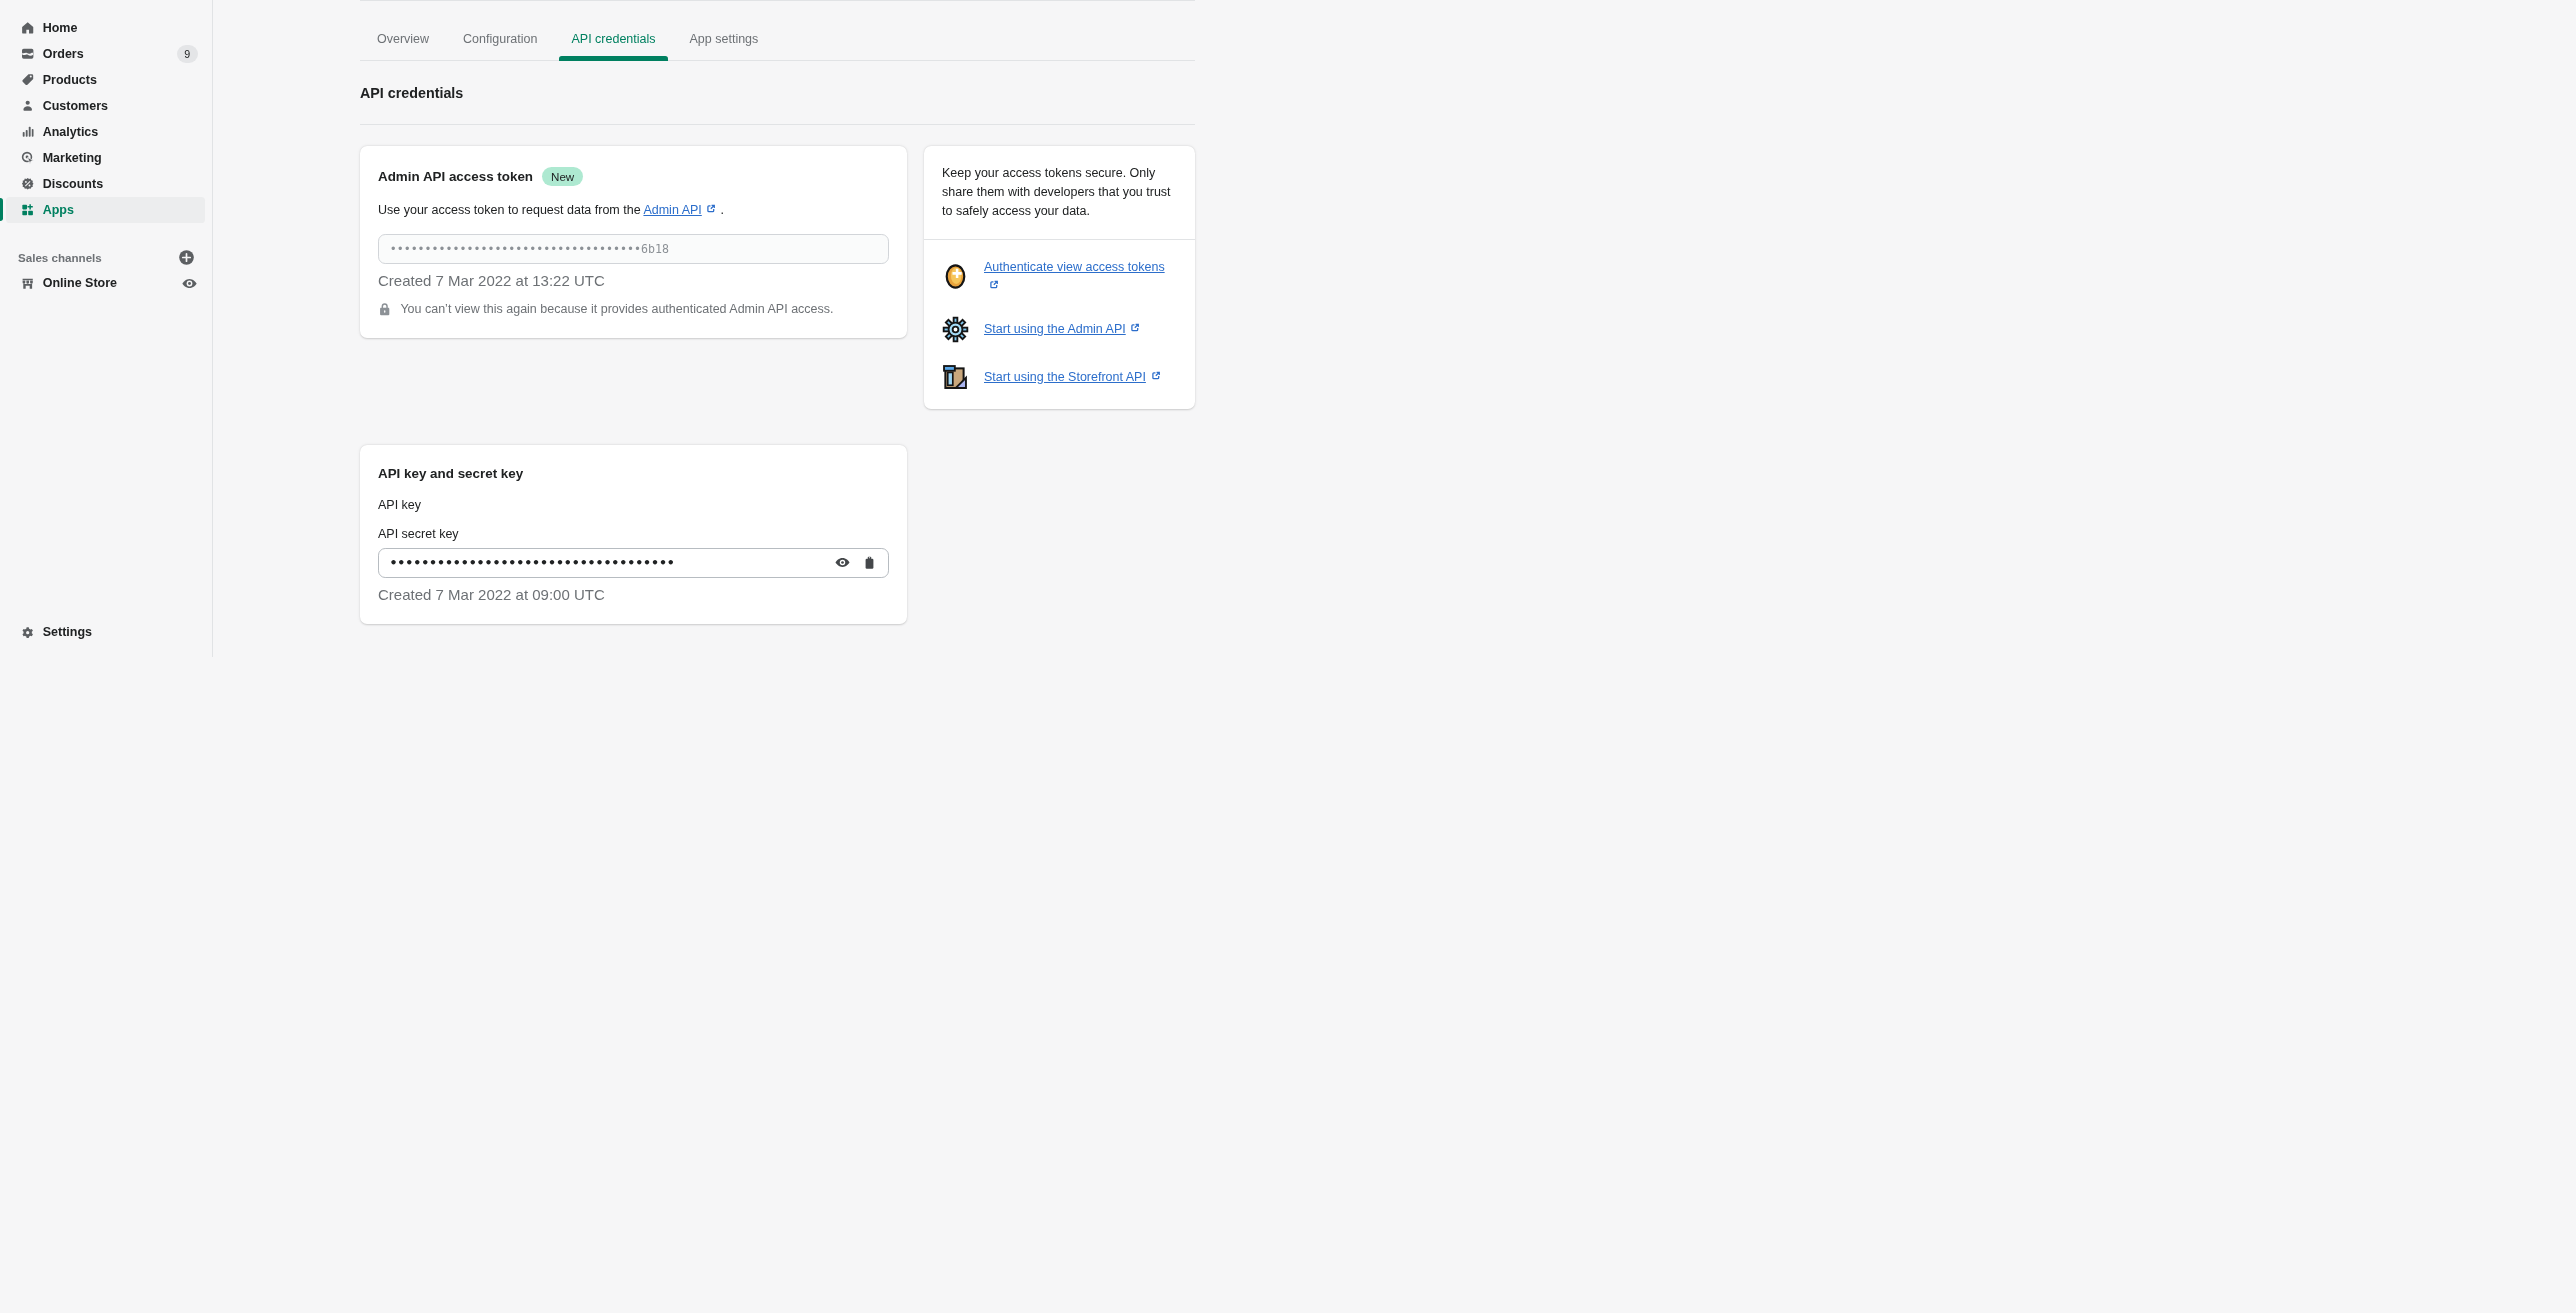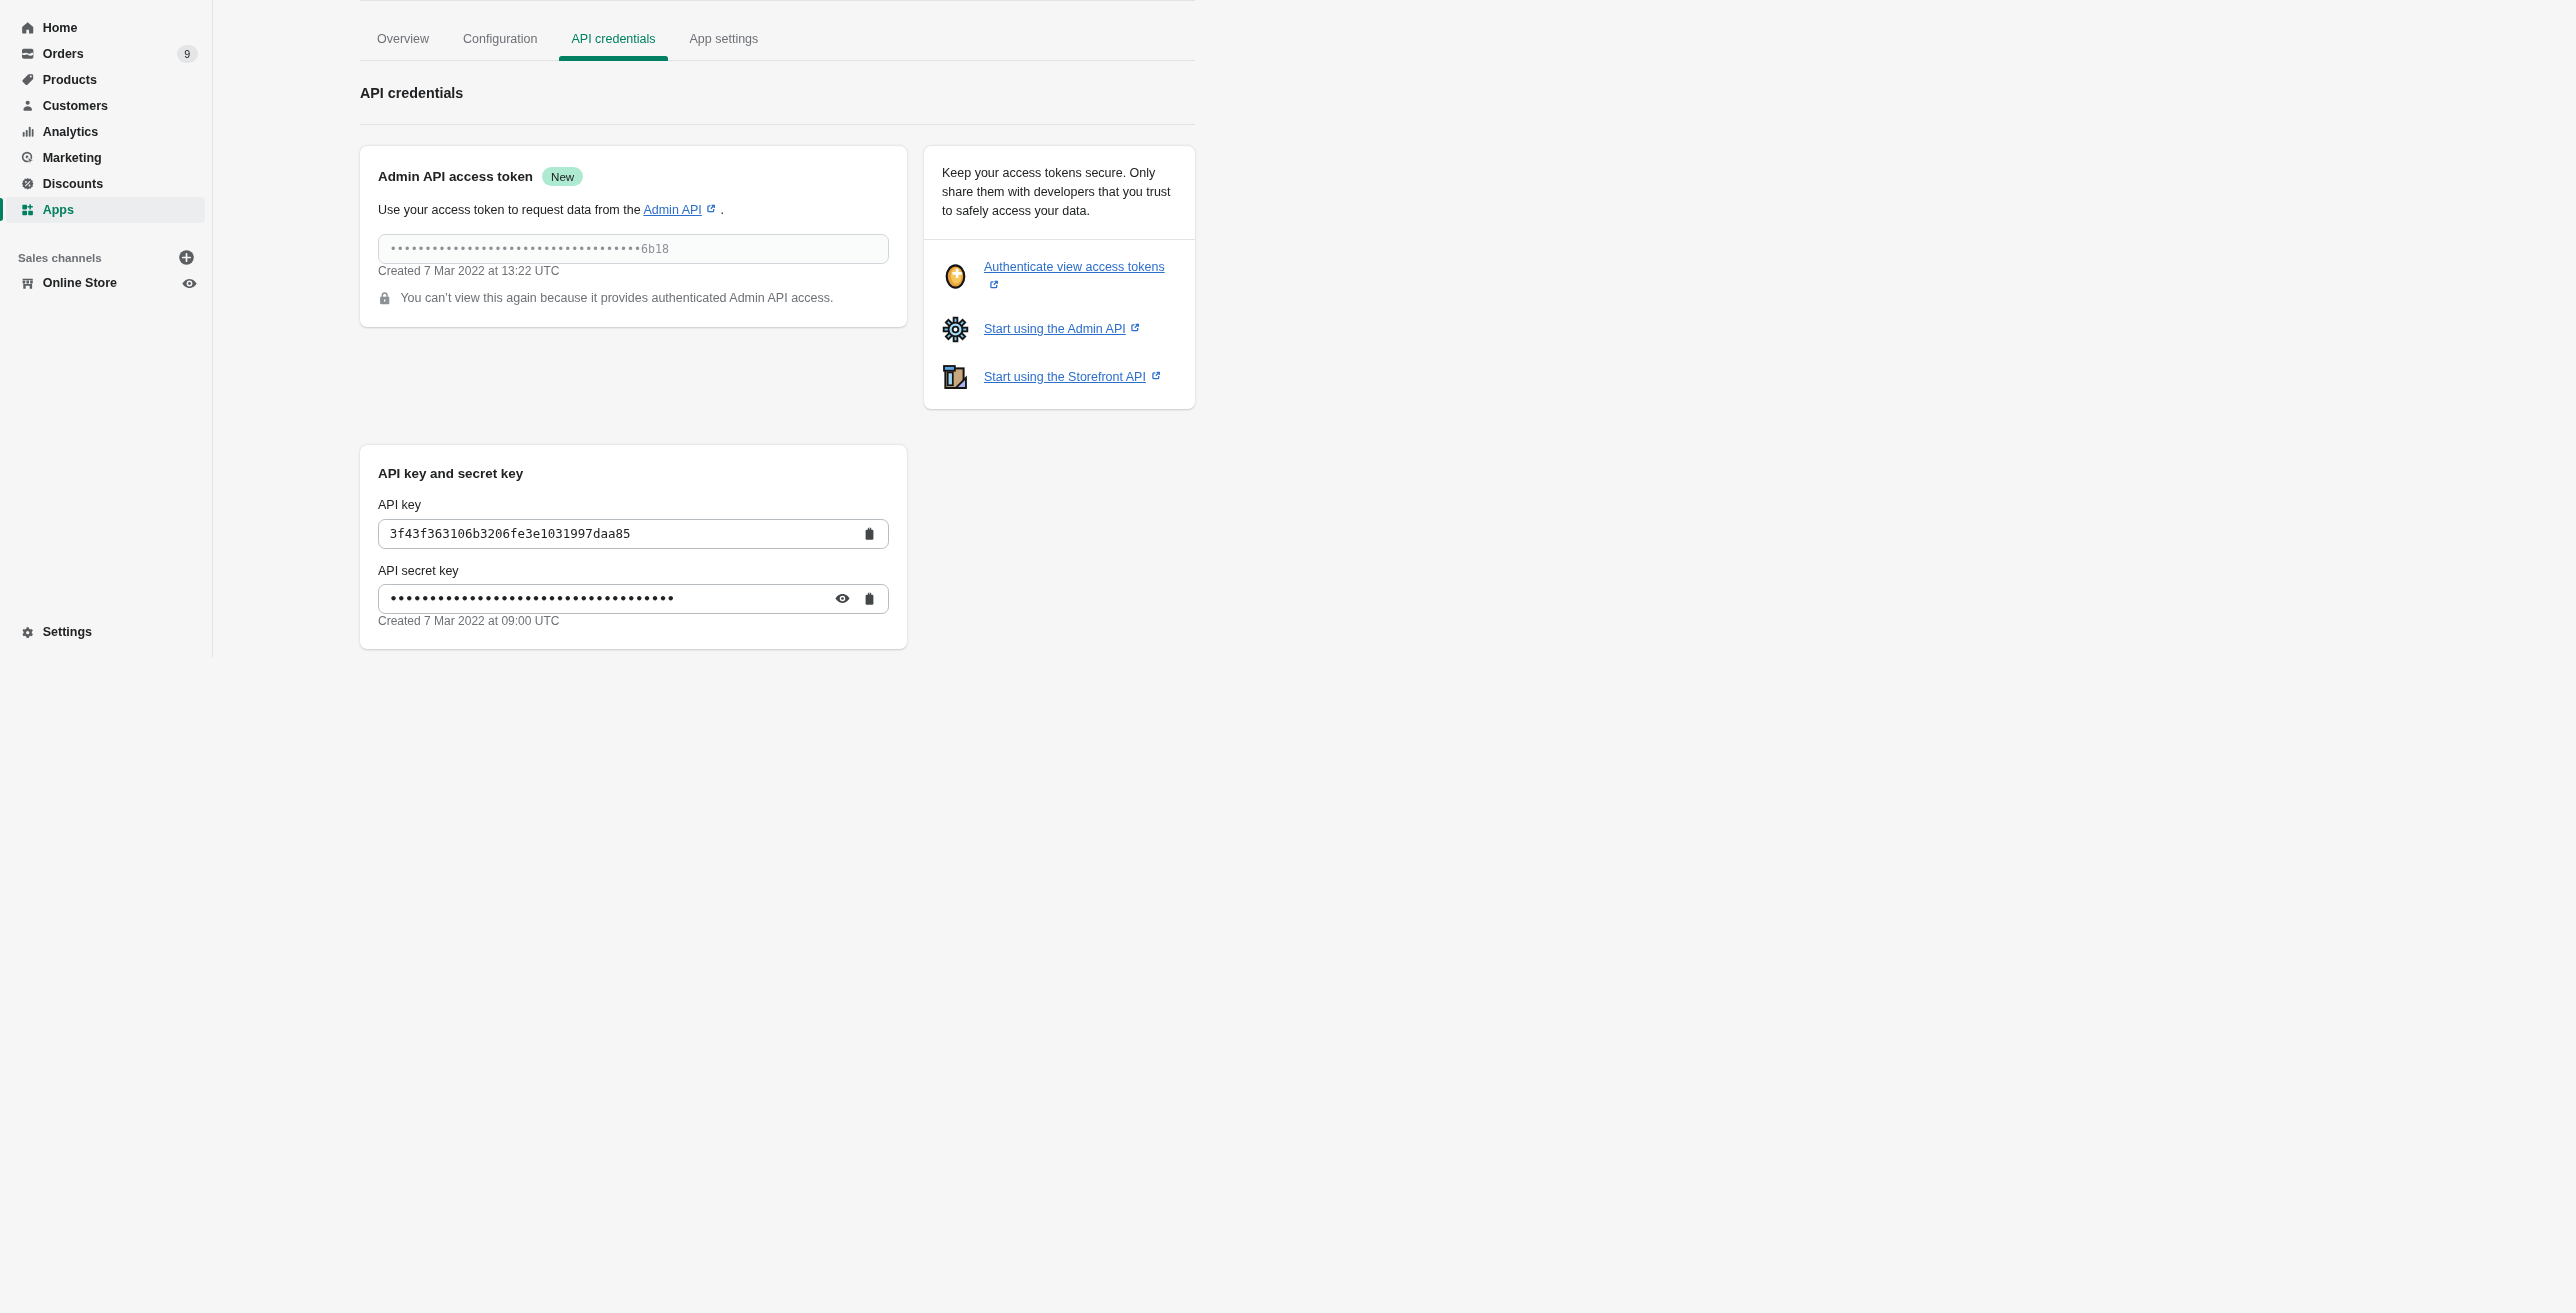--- a/index.html
+++ b/index.html
@@ -104,21 +104,21 @@
   .ext-icon{width:11.6px;height:11.6px;margin-left:3.6px;vertical-align:-0.9px;display:inline-block;color:var(--blue);}
   .ext-icon svg{width:11.6px;height:11.6px;display:block;}
 
   .token-box{
     margin-top:15px;height:30px;border:0.9px solid var(--token-border);
     background:var(--token-bg);border-radius:7.2px;
     display:flex;align-items:center;padding:0 10.7px;overflow:hidden;
     font-family:"DejaVu Sans Mono","Liberation Mono",monospace;
     font-size:11.6px;color:#8c9196;white-space:nowrap;
   }
-  .meta{font-size:12px;color:var(--text-sub);}
+  .meta{margin-top:8px;font-size:15px;color:var(--text-sub);}
   .lock-row{margin-top:12.5px;display:flex;align-items:center;gap:9px;font-size:12.5px;color:var(--text-sub);}
   .lock-row .licon{width:13.4px;height:15px;color:#8c9196;flex-shrink:0;}
   .lock-row .licon svg{width:13.4px;height:15px;display:block;}
 
   .aside-text{padding:18px;font-size:12.5px;line-height:19px;color:var(--text);}
   .aside-divider{border-top:0.9px solid var(--border);}
   .aside-links{padding:18px 18px 18px;}
   .link-row{display:flex;align-items:center;gap:15px;margin-bottom:20.6px;}
   .link-row:last-child{margin-bottom:0;}
   .link-row .pixicon{width:27px;height:27px;flex-shrink:0;}
@@ -385,34 +385,20 @@
                     </svg></span></a>
             </div>
 
           </div>
         </aside>
 
         <section class="card card-main">
           <h2>API key and secret key</h2>
 
           <div class="field-label first">API key</div>
-          <div class="input-box">
-            <span>3f43f363106b3206fe3e1031997daa85</span>
-            <span class="box-actions">
-              <button class="icon-btn">
-                <span>
-                    <svg viewBox="0 0 20 20" width="15" height="15" fill="currentColor">
-                      <rect x="4.8" y="5" width="10.4" height="13.4" rx="1.6"></rect>
-                      <rect x="7.6" y="2.2" width="4.8" height="3.4" rx="1.3"></rect>
-                      <rect x="9" y="3" width="2" height="1.4" rx="0.6" fill="#fff"></rect>
-                    </svg>
-                  </span>
-              </button>
-            </span>
-          </div>
 
           <div class="field-label">API secret key</div>
           <div class="input-box">
             <span class="mask">••••••••••••••••••••••••••••••••••••</span>
             <span class="box-actions">
               <button class="icon-btn">
                 <span>
                     <svg viewBox="0 0 20 20" width="17" height="17">
                       <path fill="currentColor" d="M10 4.8c4.2 0 7.1 3.3 8.2 5.2-1.1 1.9-4 5.2-8.2 5.2S2.9 11.9 1.8 10C2.9 8.1 5.8 4.8 10 4.8z"></path>
                       <circle cx="10" cy="10" r="3.2" fill="#fff"></circle>

